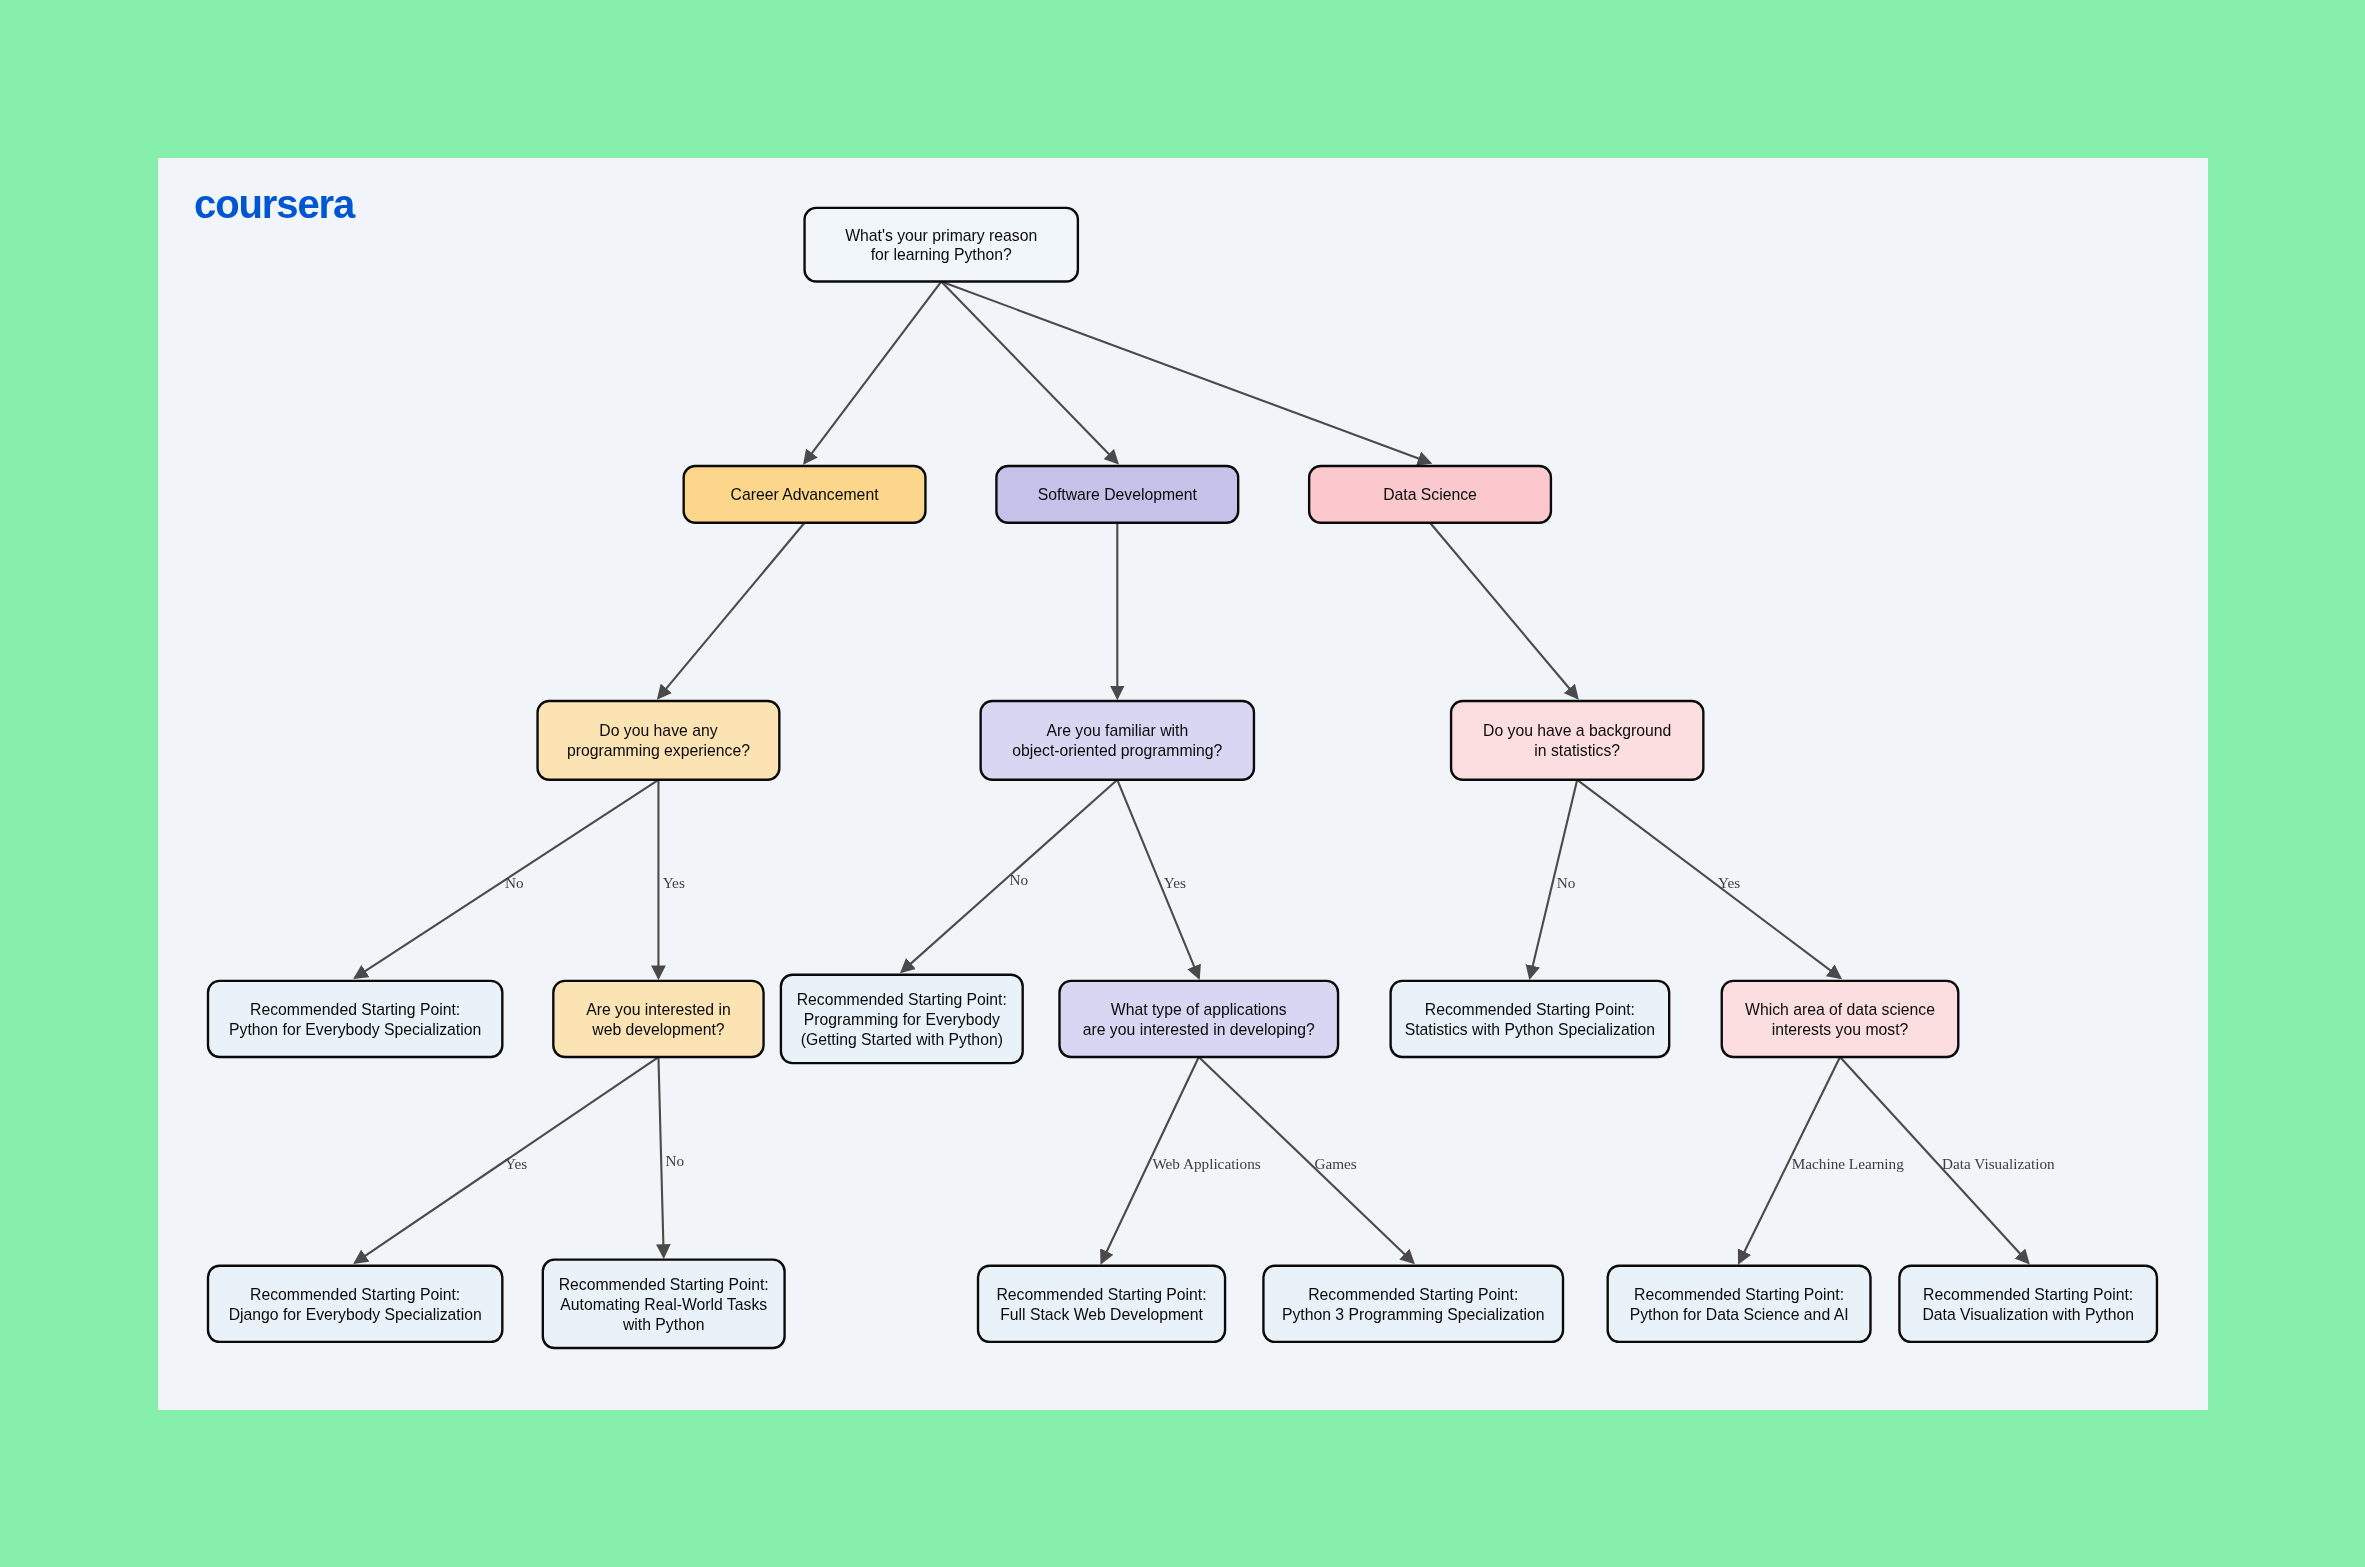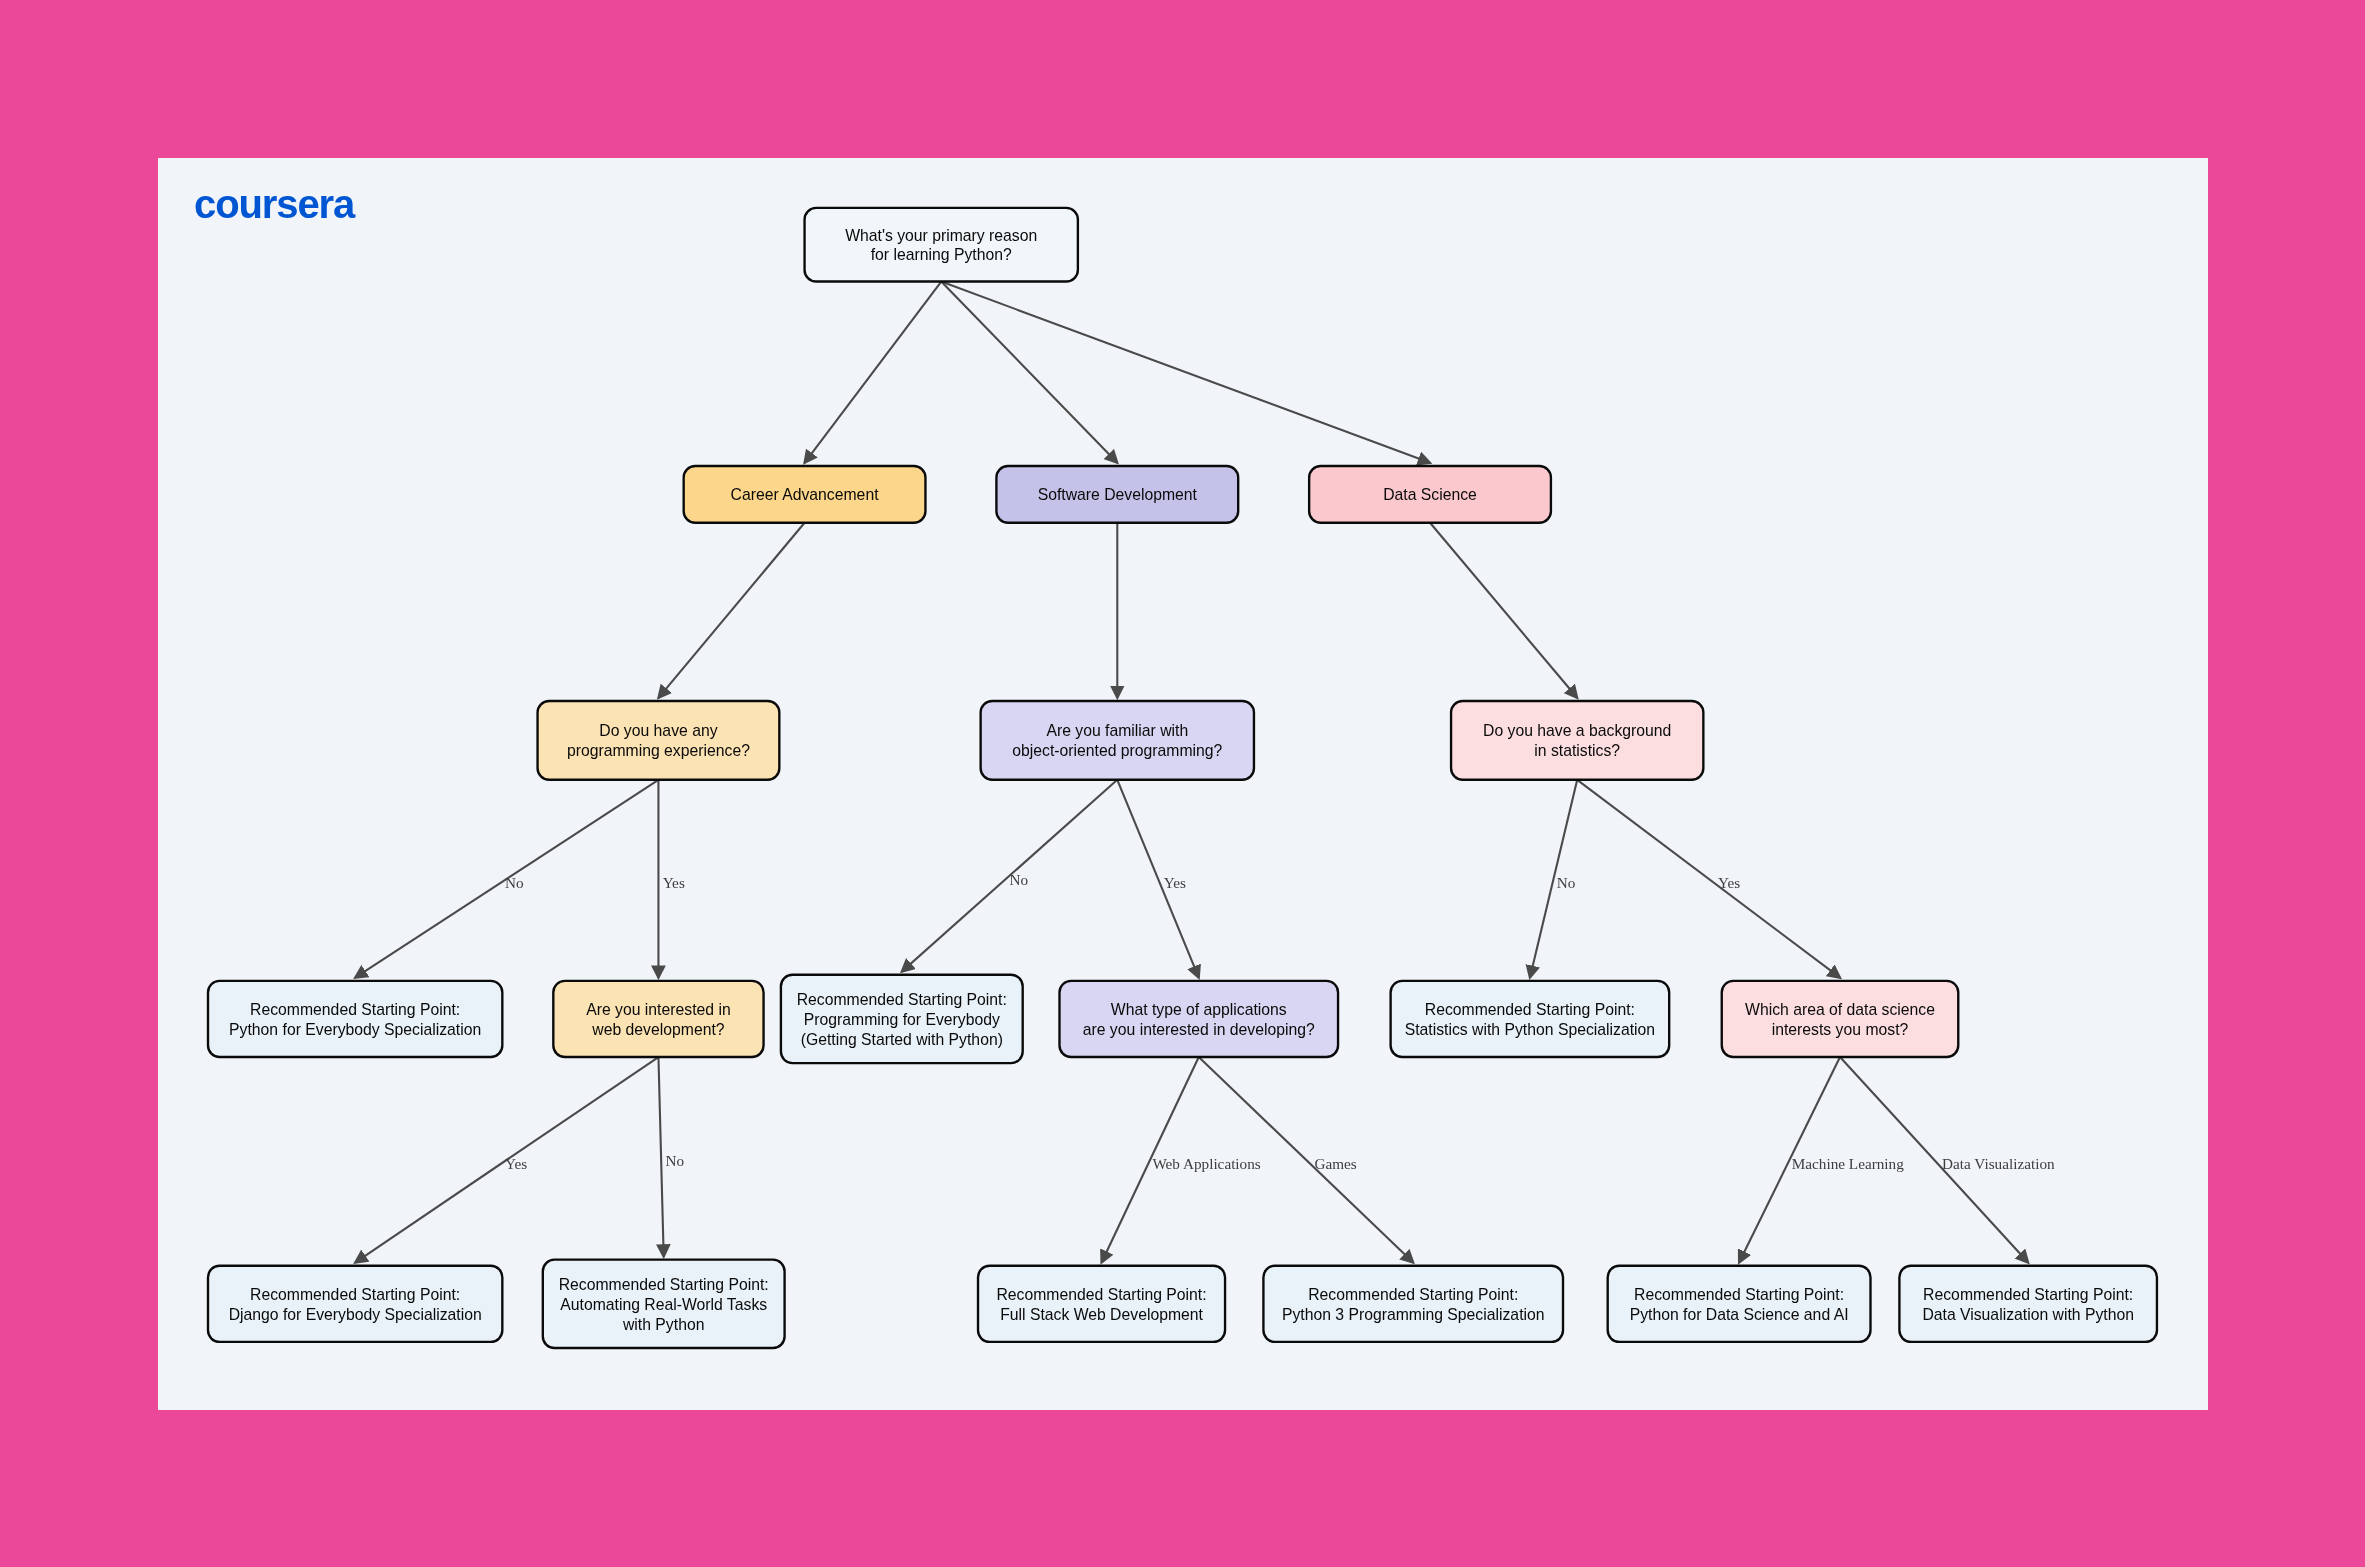--- a/index.html
+++ b/index.html
@@ -1,18 +1,18 @@
 <!DOCTYPE html>
 <html style="font-size:8.4px"><head>
 <meta charset="utf-8">
 <style>
   html,body{margin:0;padding:0;background:#000;}
   body{width:2366px;height:1568px;overflow:hidden;
        font-family:"Liberation Sans", sans-serif;}
-  #stage{position:relative;width:2366px;height:1568px;background:#ec4899;}
+  #stage{position:relative;width:2366px;height:1568px;background:#86efac;}
   #canvas{position:absolute;left:158px;top:158px;width:2050px;height:1252px;
           background:#f1f5f9;}
   #logo{position:absolute;left:36px;top:26px;font-size:40px;font-weight:700;
         letter-spacing:-1.1px;color:#0056d2;
         font-family:"Liberation Sans", sans-serif;line-height:1;}
   svg#flow{position:absolute;left:0;top:0;width:2050px;height:1252px;}
   .nodeRect{stroke:#0a0a0a;stroke-width:4.5;}
   .nodeTxt{font-family:"Liberation Sans", sans-serif;font-size:30px;
            fill:#0a0a0a;text-anchor:middle;}
   .edgeLine{stroke:#4a4a4a;stroke-width:4;fill:none;}

